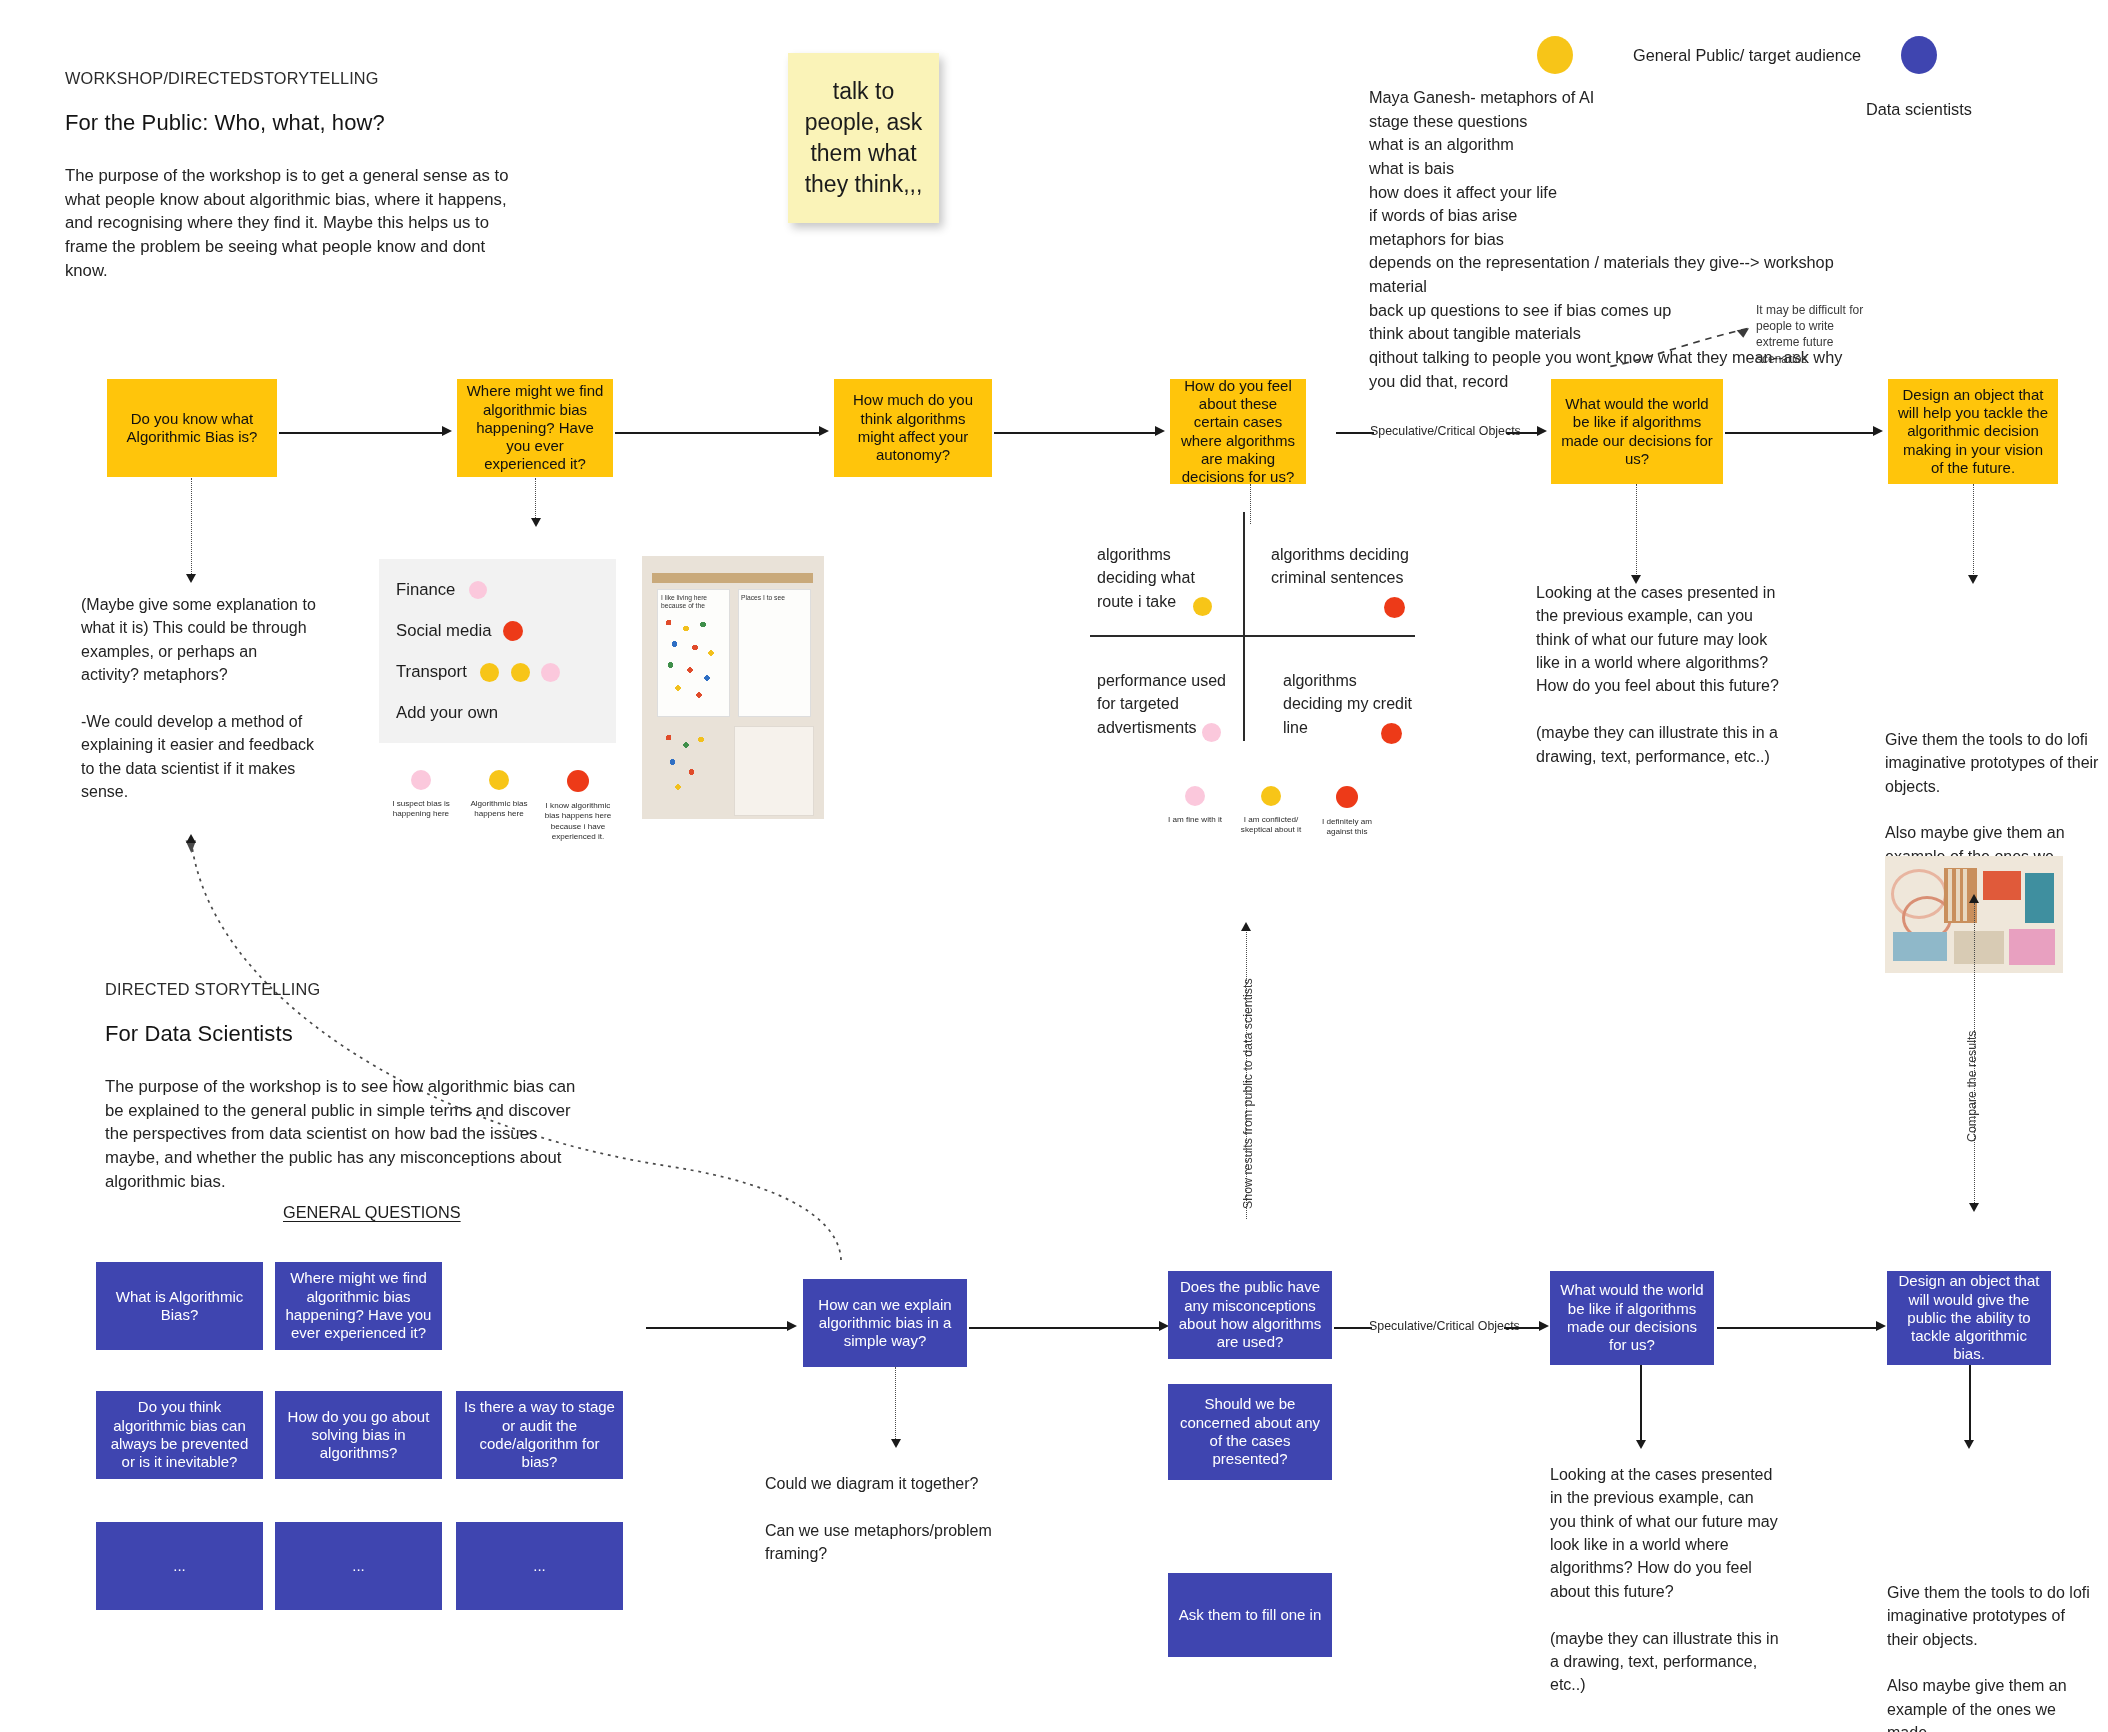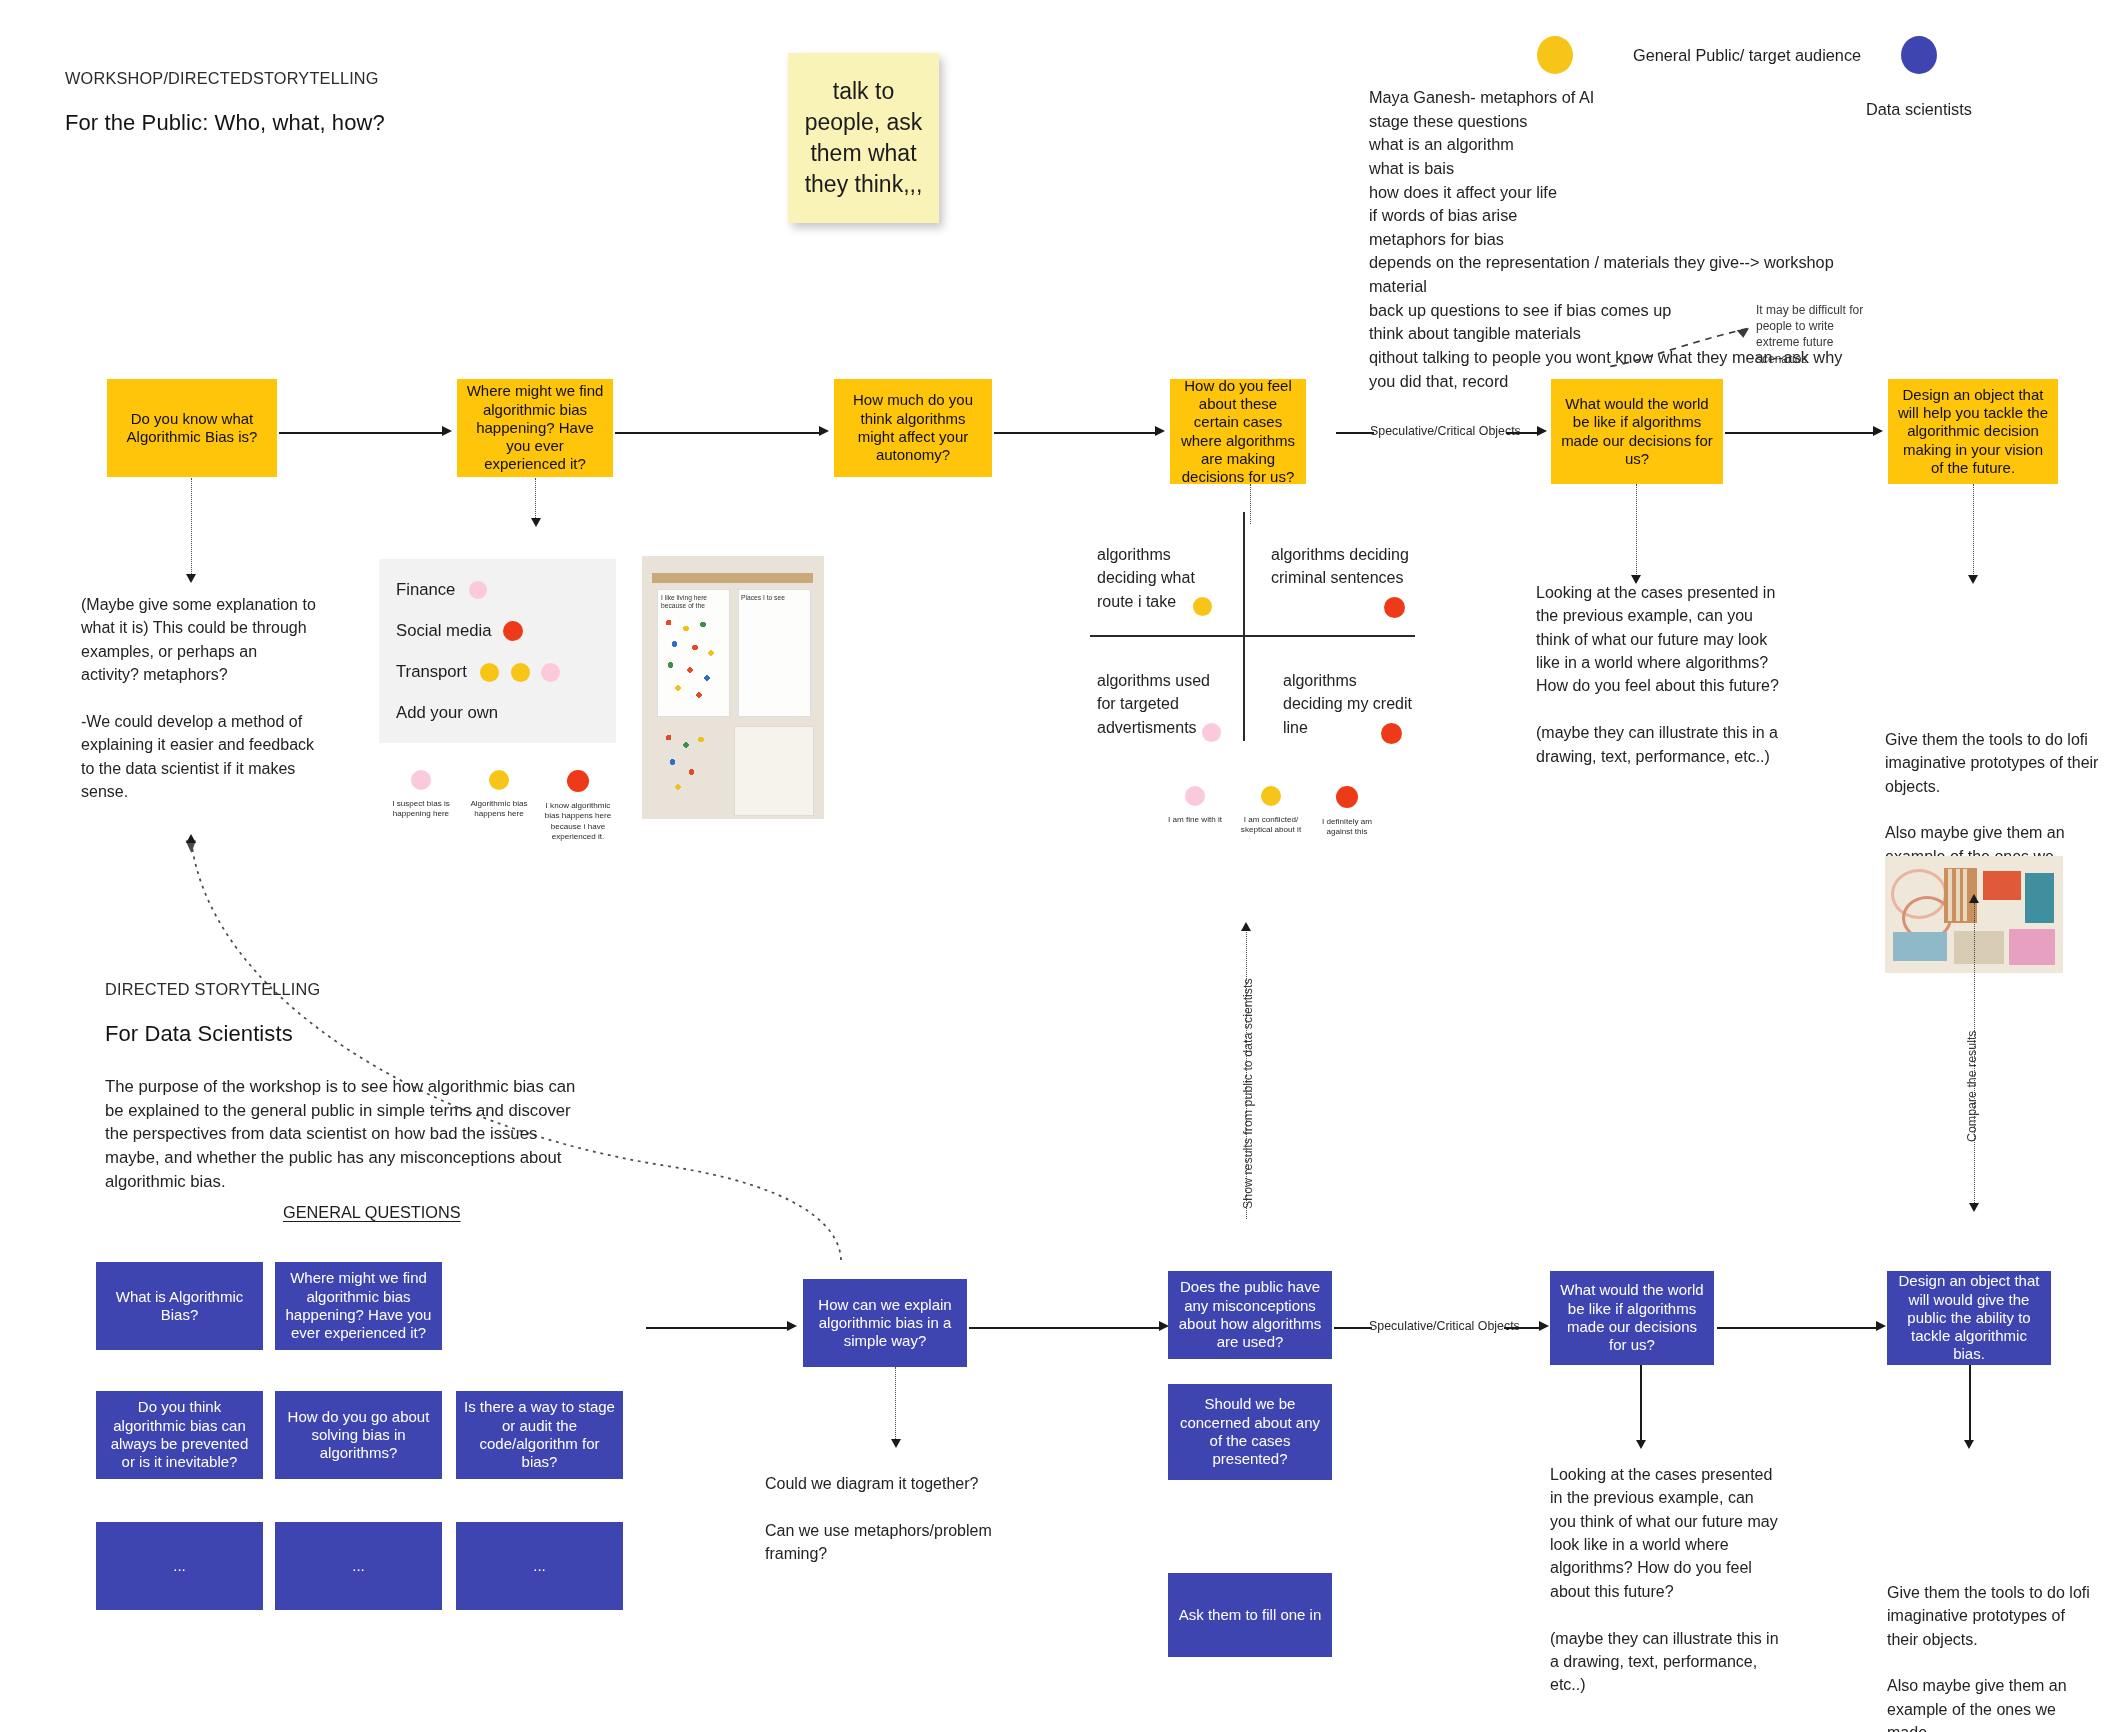--- a/index.html
+++ b/index.html
@@ -165,20 +165,21 @@
     background:linear-gradient(#efe6da,#e3d7c6);
   }
 </style>
 </head>
 <body>
 
 <div id="canvas">
 
   <div class="abs eyebrow" style="left:65px;top:69px;">WORKSHOP/DIRECTEDSTORYTELLING</div>
   <div class="abs bigtitle" style="left:65px;top:110px;">For the Public: Who, what, how?</div>
+  <div class="abs para" style="left:65px;top:164px;width:459px;">The purpose of the workshop is to get a general sense as to what people know about algorithmic bias, where it happens, and recognising where they find it. Maybe this helps us to frame the problem be seeing what people know and dont know.</div>
 
   <div class="abs sticky" style="left:788px;top:53px;width:151px;height:170px;">talk to people, ask them  what they think,,,</div>
 
   <div class="abs" style="left:1537px;top:36px;">
     <div style="display:flex;align-items:center;gap:60px;">
       <span class="legend-dot" style="width:36px;height:38px;background:#F7C518;"></span>
       <span class="legend-label">General Public/ target audience</span>
     </div>
   </div>
   <div class="abs" style="left:1866px;top:36px;">
@@ -330,21 +331,21 @@
 
   <div class="abs" style="left:1097px;top:543px;width:134px;">
     <div class="smallnote">algorithms deciding what route i take</div>
     <span class="dot yellow abs" style="width:19px;height:19px;left:96px;top:54px;"></span>
   </div>
   <div class="abs" style="left:1271px;top:543px;width:145px;">
     <div class="smallnote">algorithms deciding criminal sentences</div>
     <span class="dot red abs" style="width:21px;height:21px;left:113px;top:54px;"></span>
   </div>
   <div class="abs" style="left:1097px;top:669px;width:134px;">
-    <div class="smallnote">algorithms used for targeted advertisments</div>
+    <div class="smallnote">performance used for targeted advertisments</div>
     <span class="dot pink abs" style="width:19px;height:19px;left:105px;top:54px;"></span>
   </div>
   <div class="abs" style="left:1283px;top:669px;width:134px;">
     <div class="smallnote">algorithms deciding my credit line</div>
     <span class="dot red abs" style="width:21px;height:21px;left:98px;top:54px;"></span>
   </div>
 
   <div class="abs" style="left:1157px;top:786px;width:249px;">
     <div style="display:flex;">
       <div style="width:76px;text-align:center;">

